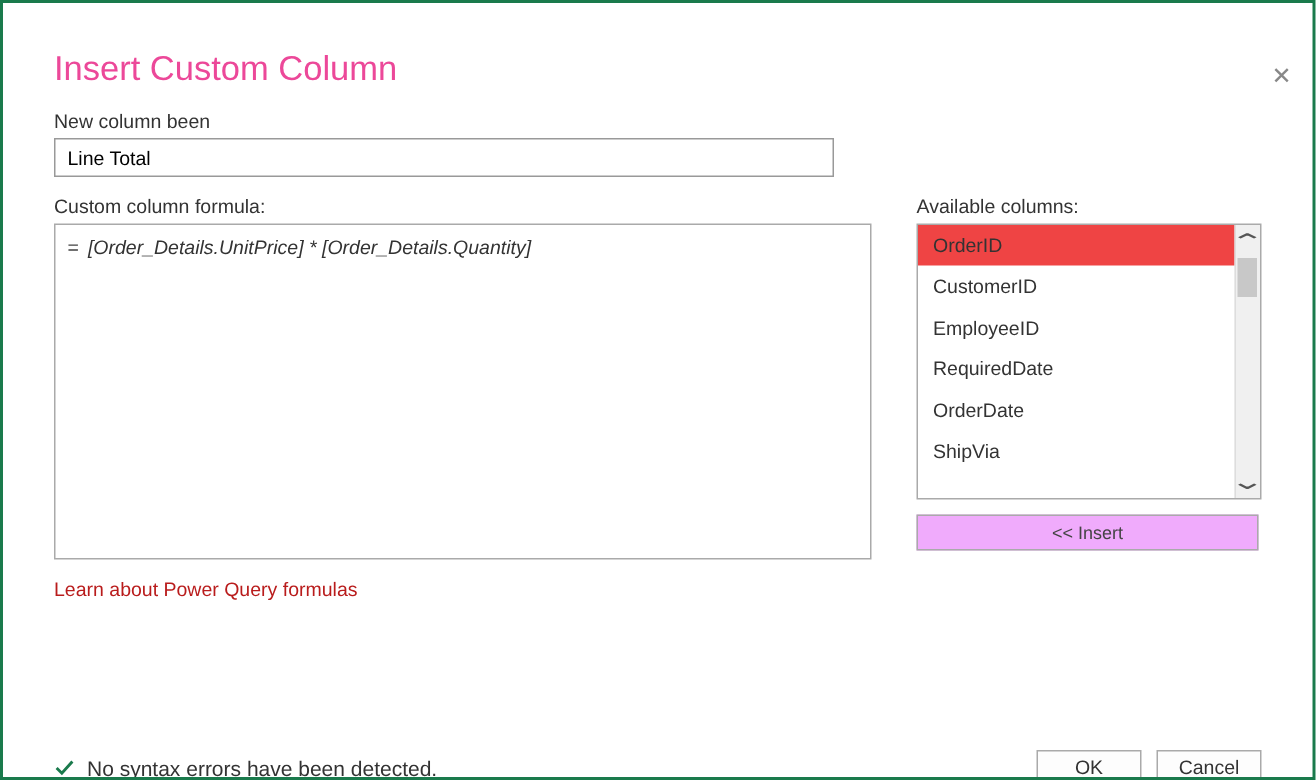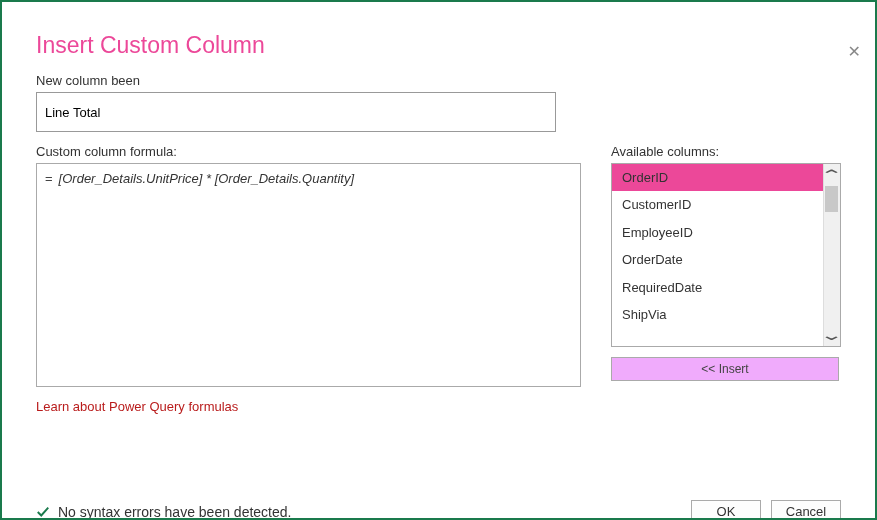--- a/index.html
+++ b/index.html
@@ -34,21 +34,21 @@
       margin-top: 30px;
       margin-bottom: 14px;
     }
     .label {
       font-size: 13px;
       color: #333;
       margin-bottom: 4px;
     }
     .name-input {
       width: 520px;
-      height: 40px;
+      height: 26px;
       border: 1px solid #999;
       padding: 2px 8px;
       font-size: 13px;
       font-family: inherit;
     }
     .columns-row {
       display: flex;
       margin-top: 12px;
       gap: 30px;
     }
@@ -88,21 +88,21 @@
       overflow: hidden;
     }
     .col-item {
       padding: 3px 10px;
       font-size: 13px;
       color: #333;
       cursor: pointer;
       line-height: 1.65;
     }
     .col-item.selected {
-      background: #ec4899;
+      background: #ef4444;
     }
     .scrollbar {
       position: absolute;
       right: 0;
       top: 0;
       bottom: 0;
       width: 17px;
       background: #f0f0f0;
       display: flex;
       flex-direction: column;
@@ -205,22 +205,22 @@
       <a class="learn-link">Learn about Power Query formulas</a>
     </div>
 
     <div class="available-col">
       <div class="label">Available columns:</div>
       <div class="columns-list">
         <div class="columns-scroll" id="cols-container">
             <div class="col-item selected">OrderID</div>
             <div class="col-item">CustomerID</div>
             <div class="col-item">EmployeeID</div>
+            <div class="col-item">RequiredDate</div>
             <div class="col-item">OrderDate</div>
-            <div class="col-item">RequiredDate</div>
             <div class="col-item">ShipVia</div>
           </div>
         <div class="scrollbar">
           <div class="scroll-arrow">⌃</div>
           <div class="scroll-thumb"></div>
           <div class="scroll-arrow">⌄</div>
         </div>
       </div>
       <div class="insert-btn">&lt;&lt; Insert</div>
     </div>

